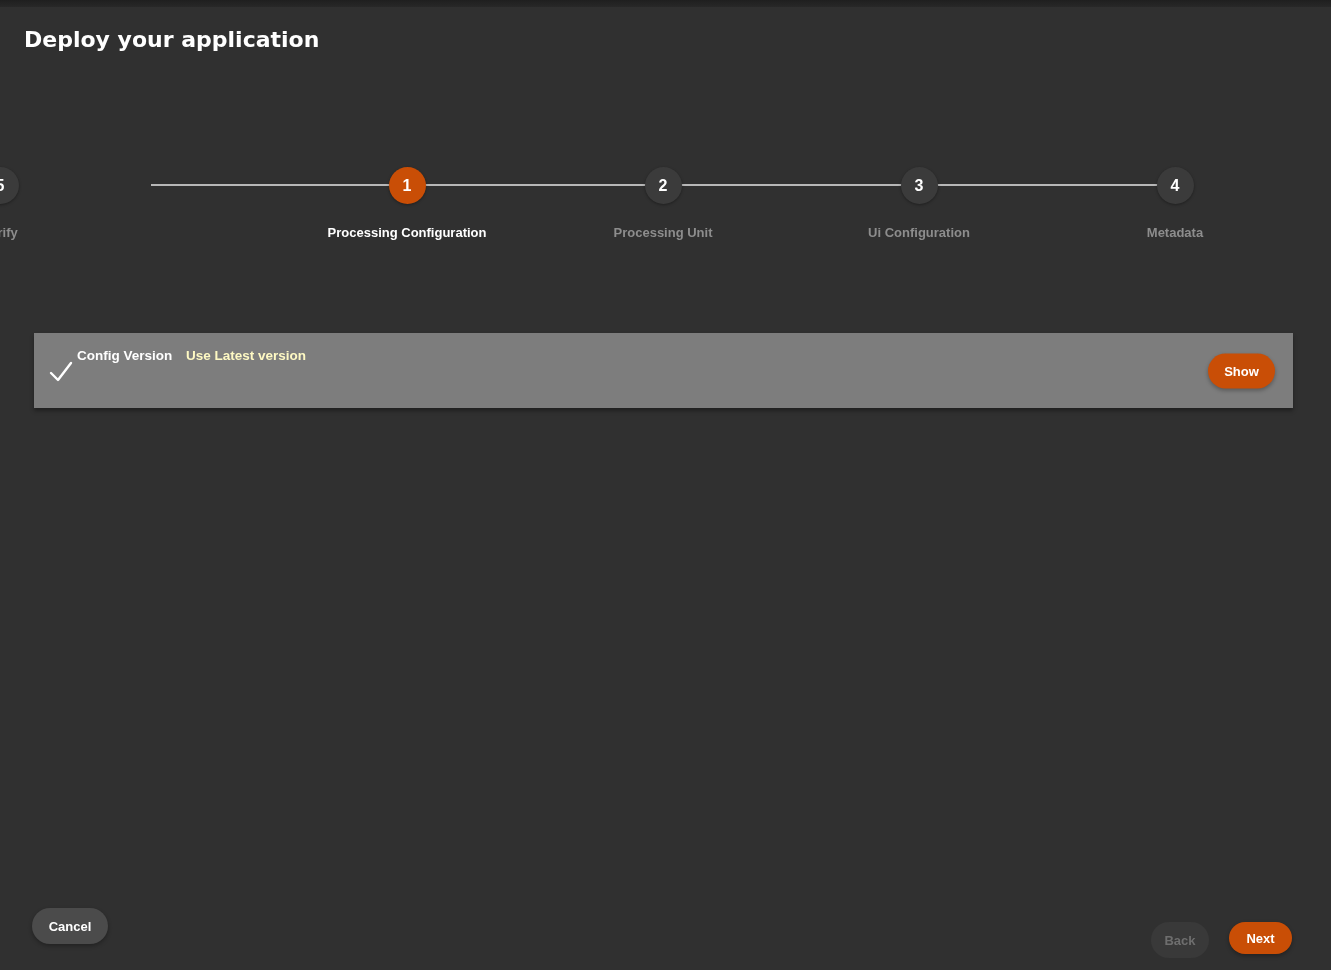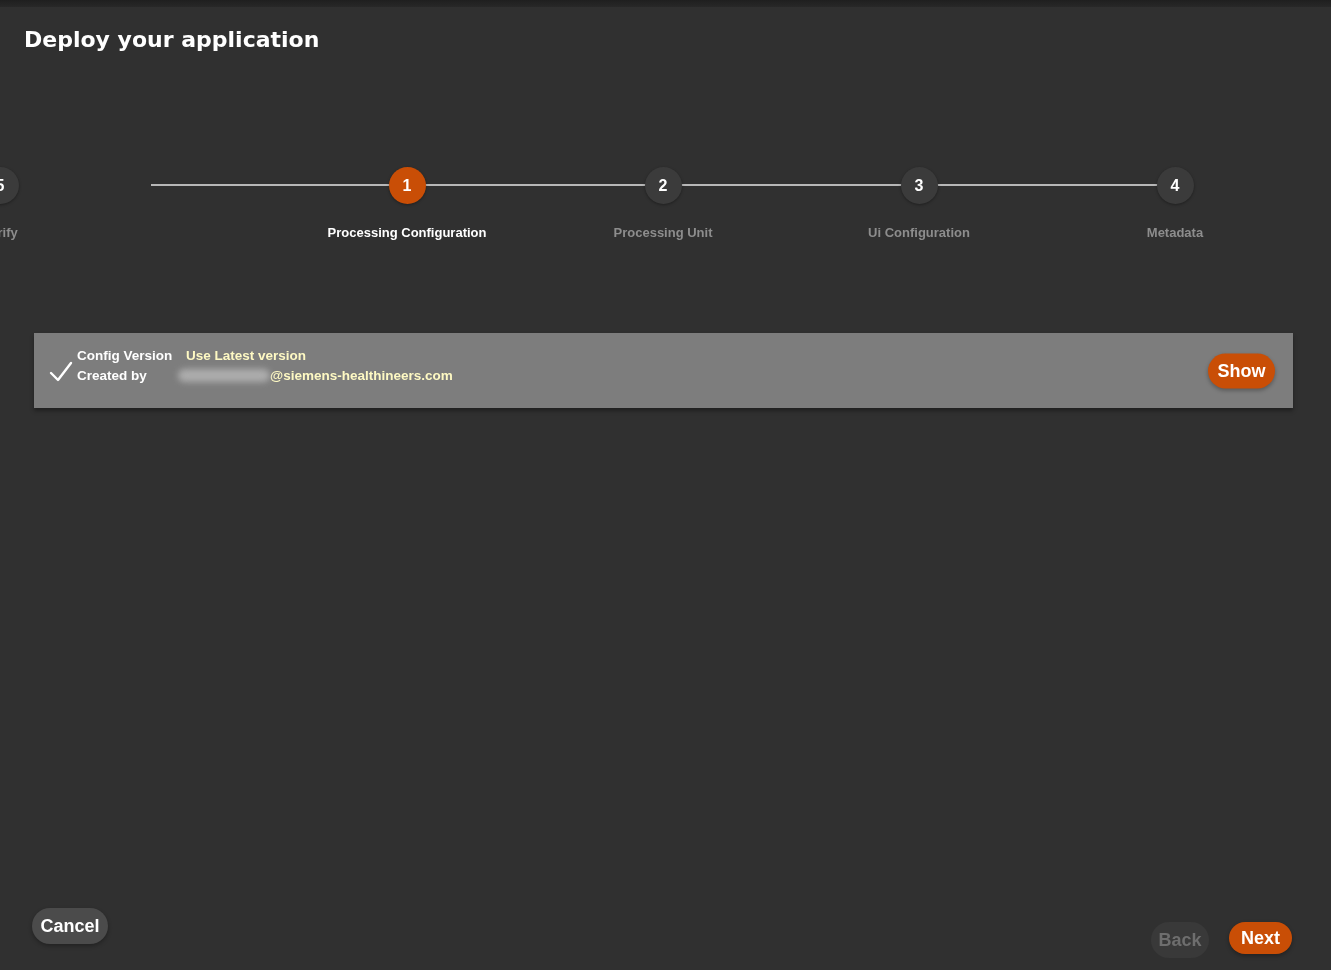--- a/index.html
+++ b/index.html
@@ -57,21 +57,21 @@
   .field { display: flex; height: 20px; align-items: center; }
   .field-label { width: 109px; font-size: 13.5px; font-weight: bold; color: #ffffff; }
   .field-value { font-size: 13.5px; font-weight: bold; color: #fef9c3; display: flex; align-items: center; }
   .redacted-blob {
     display: inline-block; width: 92px; height: 13px; margin-left: -8px;
     background: #b5b5b5; border-radius: 7px; filter: blur(3px); opacity: 0.85;
   }
   .btn {
     border: none; cursor: pointer; text-align: center;
     font-family: "Liberation Sans", sans-serif;
-    font-size: 18px; font-weight: bold; color: #ffffff;
+    font-size: 13px; font-weight: bold; color: #ffffff;
     border-radius: 18px;
     box-shadow: 0 2px 4px rgba(0,0,0,0.3);
   }
   .show-btn {
     position: absolute; right: 18px; top: 50%; transform: translateY(-50%);
     width: 67px; height: 35px; background: #c94e06;
   }
   
   .cancel-btn { position: absolute; left: 32px; top: 908px; width: 76px; height: 36px; background: #4b4b4b; }
   .back-btn   { position: absolute; left: 1151px; top: 922px; width: 58px; height: 36px; background: #393939; color: #6e6e6e; box-shadow: none; cursor: default; text-align: center; }
@@ -115,27 +115,20 @@
     <span class="row-check">
       <svg viewBox="0 0 26 26" width="26" height="26">
         <polyline points="3,15 10,22 23,5" fill="none" stroke="#ffffff" stroke-width="2.4" stroke-linecap="round" stroke-linejoin="round"></polyline>
       </svg>
     </span>
     <div class="row-fields">
       <div class="field">
         <span class="field-label">Config Version</span>
         <span class="field-value">Use Latest version</span>
       </div>
-      <div class="field">
-        <span class="field-label">Created by</span>
-        <span class="field-value">
-          <span class="redacted-blob"></span>
-          <span>@siemens-healthineers.com</span>
-        </span>
-      </div>
     </div>
     <button class="btn show-btn">Show</button>
   </div>
 
   <button class="btn cancel-btn">Cancel</button>
   <button class="btn back-btn" disabled="">Back</button>
   <button class="btn next-btn">Next</button>
 
 </div>
 

